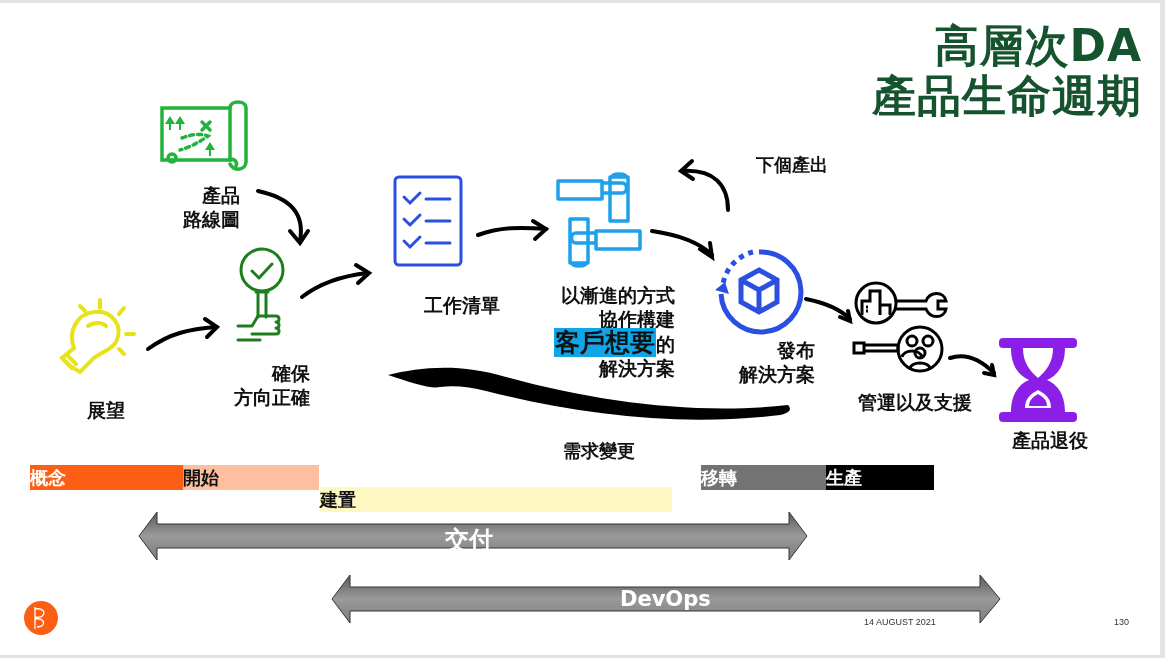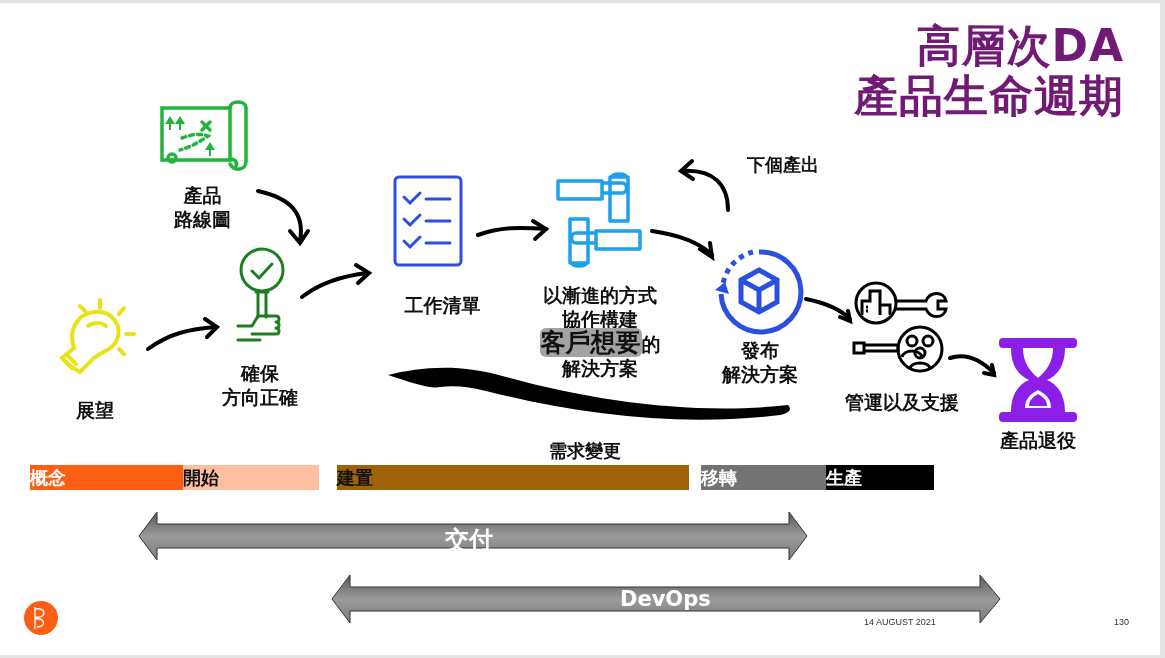--- a/index.html
+++ b/index.html
@@ -1,21 +1,21 @@
 <!DOCTYPE html>
 <html><head>
 <meta charset="utf-8">
 <style>
   html, body { margin:0; padding:0; }
   body { width:1165px; height:658px; background:#e3e3e3; position:relative; overflow:hidden; font-family:"DejaVu Sans", sans-serif; }
   .slide { position:absolute; left:0; top:3px; width:1160px; height:652px; background:#fff; overflow:hidden; }
   .abs { position:absolute; }
-  .title { right:36px; top:18px; text-align:right; font-weight:bold; font-size:44px; line-height:50px; color:#701a75; letter-spacing:1px; font-family:"DejaVu Sans", sans-serif; }
-  .lbl { position:absolute; font-size:19px; font-weight:bold; color:#111; text-align:center; line-height:24px; white-space:nowrap; font-family:"DejaVu Sans", sans-serif; }
-  .hl { background:#a3a3a3; font-size:25px; padding:0 1px;border-radius:6px; }
+  .title { right:18px; top:18px; text-align:right; font-weight:bold; font-size:44px; line-height:50px; color:#14532d; letter-spacing:1px; font-family:"DejaVu Sans", sans-serif; }
+  .lbl { position:absolute; font-size:19px; font-weight:bold; color:#111; text-align:right; line-height:24px; white-space:nowrap; font-family:"DejaVu Sans", sans-serif; }
+  .hl { background:#0ea5e9; font-size:25px; padding:0 1px; }
   .band { position:absolute; top:462px; height:25px; display:flex; align-items:center; justify-content:flex-start; font-size:18px; font-weight:bold; }
   .bigarrow-text { position:absolute; color:#fff; font-weight:bold; font-size:24px; font-family:"DejaVu Sans", sans-serif; }
   .footer { position:absolute; font-size:9px; color:#333; font-family:"Liberation Sans", sans-serif; }
   svg { position:absolute; overflow:visible; }
 </style>
 </head>
 <body>
 
 <div class="slide">
 
@@ -156,21 +156,21 @@
     <path d="M388 372 C420 364 460 360 506 374 C600 400 700 412 788 402 C792 406 790 410 780 412 C680 424 580 412 486 388 C470 384 455 382 440 384 C430 386 412 380 388 372 Z" fill="#000"></path>
   </svg>
   <div class="lbl" style="left:535px;top:436px;width:100px;font-size:18px">需求變更</div>
 
   <div class="band" id="ph0" style="left: 30px; width: 153px; background: rgb(252, 95, 19); color: rgb(255, 255, 255);">
       <span>概念</span>
     </div>
   <div class="band" id="ph1" style="left: 183px; width: 136px; background: rgb(253, 191, 159); color: rgb(17, 17, 17);">
       <span>開始</span>
     </div>
-  <div class="band" id="ph2" style="left: 337px; width: 352px; background: #a16207; color: rgb(17, 17, 17);">
+  <div class="band" id="ph2" style="left: 320px; width: 352px; background: #fef9c3; color: rgb(17, 17, 17); margin-top: 22px;">
       <span>建置</span>
     </div>
   <div class="band" id="ph3" style="left: 689px; width: 137px; background: #737373; color: rgb(255, 255, 255); margin-left: 12px;">
       <span>移轉</span>
     </div>
   <div class="band" id="ph4" style="left: 826px; width: 108px; background: rgb(0, 0, 0); color: rgb(255, 255, 255);">
       <span>生產</span>
     </div>
 
   <svg style="left:137px;top:505px" width="672" height="56" viewBox="0 0 672 56">

